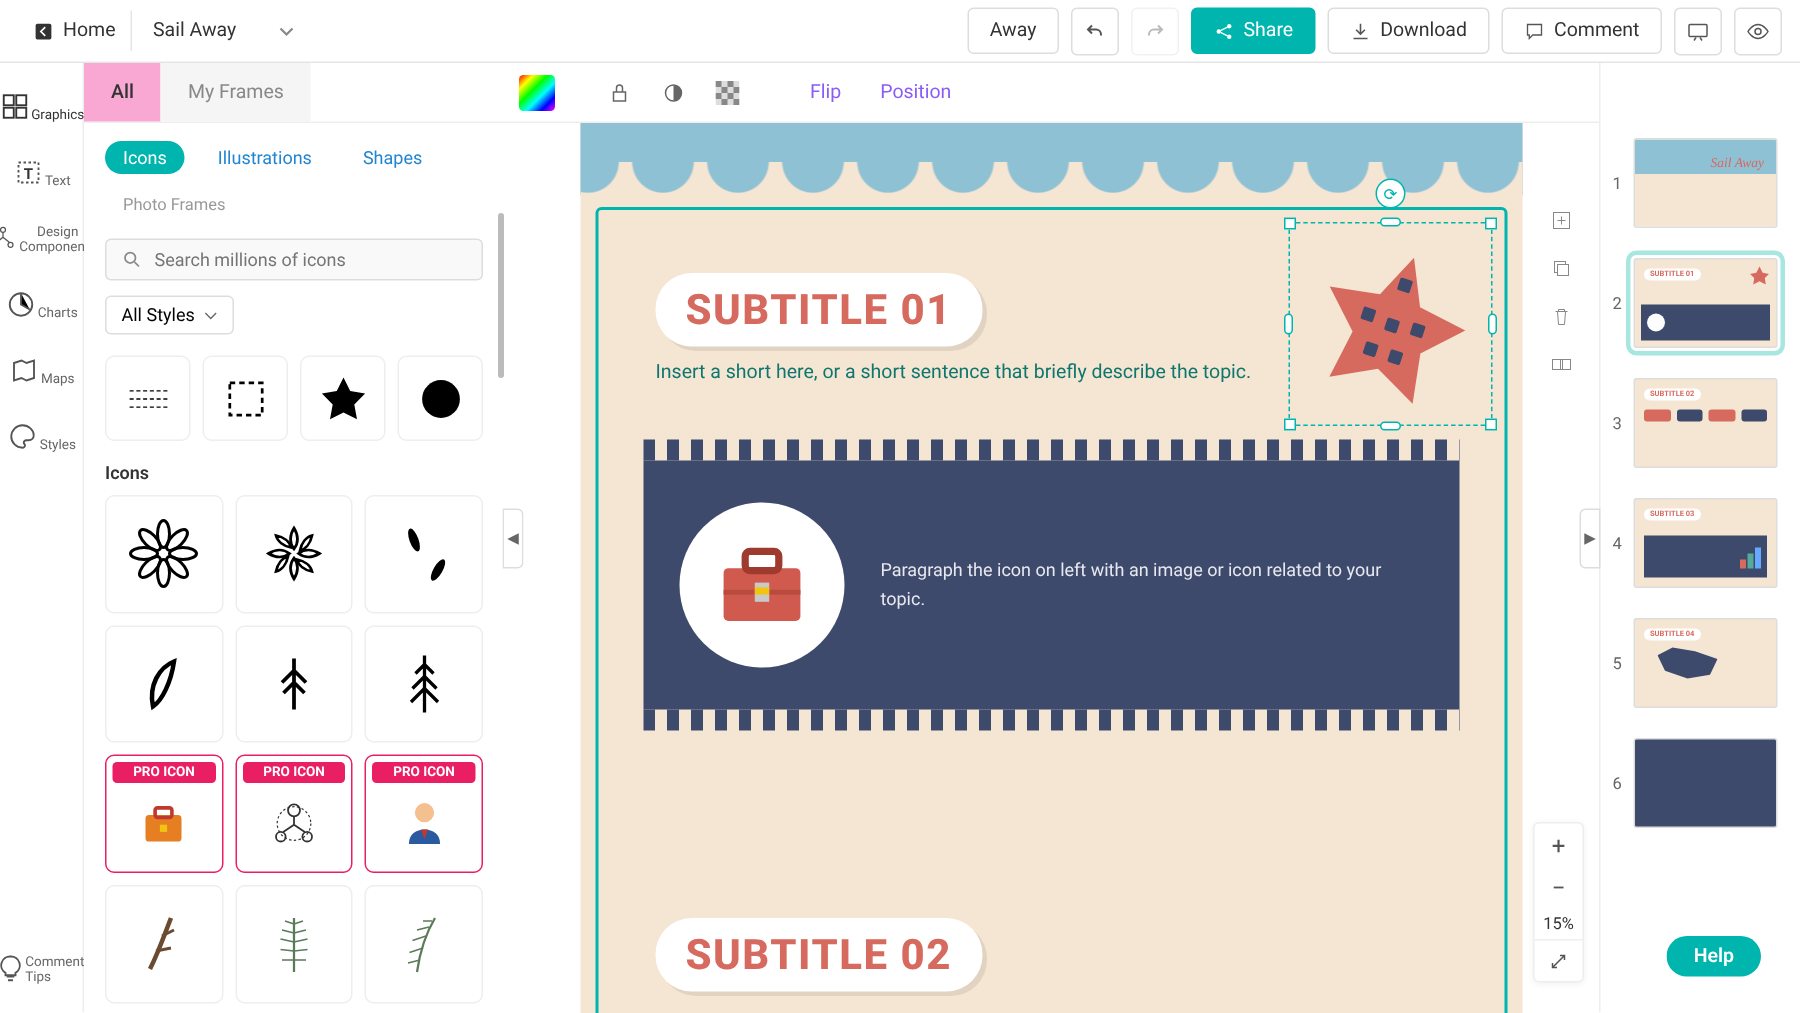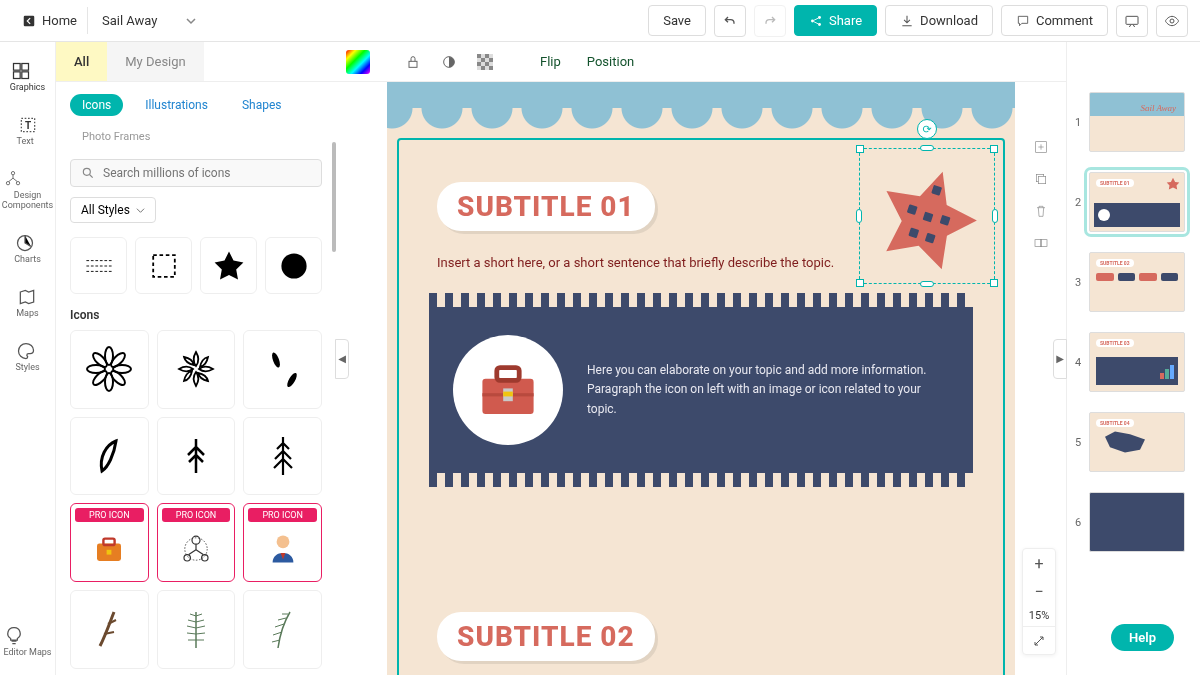--- a/index.html
+++ b/index.html
@@ -14,64 +14,64 @@
 .btn { padding: 7px 14px; border-radius: 4px; font-size: 13px; border: 1px solid #ddd; background: #fff; cursor: pointer; display: flex; align-items: center; gap: 6px; color: #333; }
 .btn-icon { width: 32px; height: 32px; padding: 0; display: flex; align-items: center; justify-content: center; }
 .btn-teal { background: #00b5ad; color: #fff; border-color: #00b5ad; }
 .btn-pink { background: #e91e63; color: #fff; border-color: #e91e63; }
 
 
 .main { display: flex; height: calc(675px - 42px); }
 
 
 .left-rail { width: 56px; background: #fff; border-right: 1px solid #eee; display: flex; flex-direction: column; align-items: center; padding-top: 18px; gap: 22px; }
-.rail-item { display: flex; flex-direction: column; align-items: flex-start; gap: 0; color: #666; font-size: 9px; cursor: pointer; }
+.rail-item { display: flex; flex-direction: row; align-items: flex-end; gap: 0; color: #666; font-size: 9px; cursor: pointer; }
 .rail-item.active { color: #333; }
 .rail-icon { width: 22px; height: 22px; display: flex; align-items: center; justify-content: center; }
 .editor-tips { margin-top: auto; margin-bottom: 18px; }
 
 
 .side-panel { width: 280px; background: #fff; display: flex; flex-direction: column; }
 .panel-tabs { display: flex; border-bottom: 1px solid #eee; }
 .panel-tab { padding: 12px 18px; font-size: 13px; color: #888; cursor: pointer; background: #f5f5f5; }
-.panel-tab.active { color: #333; background: #fef9c3; font-weight: 500; }
+.panel-tab.active { color: #333; background: #f9a8d4; font-weight: 500; }
 .panel-body { padding: 12px 14px; overflow-y: auto; flex: 1; position: relative; }
 .filter-row { display: flex; gap: 10px; margin-bottom: 12px; flex-wrap: wrap; align-items: center; }
 .filter-pill { padding: 4px 12px; border-radius: 12px; font-size: 12px; cursor: pointer; color: #555; }
 .filter-pill.active { background: #00b5ad; color: #fff; }
 .filter-pill.link { color: #2185d0; }
 .search-box { display: flex; align-items: center; border: 1px solid #ddd; border-radius: 4px; padding: 6px 10px; margin-bottom: 10px; background: #f9f9f9; }
 .search-box input { border: none; outline: none; flex: 1; font-size: 12px; background: transparent; }
 .styles-dd { padding: 5px 10px; border: 1px solid #ddd; border-radius: 4px; font-size: 12px; background: #fff; display: inline-flex; gap: 6px; align-items: center; margin-bottom: 14px; }
 .section-head { display: flex; justify-content: space-between; align-items: center; margin-bottom: 8px; }
 .section-head h4 { font-size: 12px; font-weight: 600; color: #333; }
 .see-more { font-size: 11px; color: #2185d0; cursor: pointer; }
 .icon-grid { display: grid; grid-template-columns: repeat(3, 1fr); gap: 8px; margin-bottom: 14px; }
 .icon-tile { border: 1px solid #eee; border-radius: 6px; aspect-ratio: 1; display: flex; align-items: center; justify-content: center; position: relative; cursor: pointer; }
 .icon-tile.pro { border-color: #e91e63; }
-.pro-badge { position: absolute; top: 4px; left: 4px; right: 4px; background: #e91e63; color: #fff; font-size: 9px; font-weight: 400; padding: 2px 0; text-align: center; border-radius: 3px; }
+.pro-badge { position: absolute; top: 4px; left: 4px; right: 4px; background: #e91e63; color: #fff; font-size: 9px; font-weight: 700; padding: 2px 0; text-align: center; border-radius: 3px; }
 .scroll-indicator { position: absolute; right: 0; top: 60px; width: 4px; height: 110px; background: #bbb; border-radius: 2px; }
 
 
 .canvas-area { flex: 1; position: relative; display: flex; background: #fff; }
 .canvas-toolbar { position: absolute; top: 0; left: 0; right: 0; height: 40px; border-bottom: 1px solid #eee; display: flex; align-items: center; padding: 0 10px; gap: 10px; background: #fff; z-index: 5; }
 .color-sq { width: 24px; height: 24px; background: linear-gradient(135deg, red, yellow, lime, cyan, blue, magenta); border-radius: 3px; cursor: pointer; }
 .tb-icon { width: 26px; height: 26px; display: flex; align-items: center; justify-content: center; color: #666; cursor: pointer; }
-.tb-text { font-size: 13px; color: #14532d; cursor: pointer; padding: 4px 8px; }
+.tb-text { font-size: 13px; color: #8b5cf6; cursor: pointer; padding: 4px 8px; }
 
 .canvas-scroll { position: absolute; top: 40px; left: 0; right: 0; bottom: 0; overflow: auto; display: flex; justify-content: center; }
 .canvas-page { width: 628px; min-height: 900px; background: #f5e5d3; position: relative; margin: 0; }
 .wave-top { height: 48px; background: #8fc1d4; position: relative; overflow: hidden; }
 .wave-top::after { content: ''; position: absolute; left: -20px; right: -20px; bottom: -22px; height: 44px; background: radial-gradient(circle at 25px 0, transparent 20px, #f5e5d3 21px) repeat-x; background-size: 50px 44px; }
 .page-border { position: absolute; top: 56px; left: 10px; right: 10px; bottom: 10px; border: 2px solid #00b5ad; border-radius: 4px; }
 
 .subtitle-block { position: absolute; top: 100px; left: 50px; right: 50px; }
 .subtitle-pill { background: #fff; display: inline-block; padding: 8px 20px; border-radius: 24px; box-shadow: 3px 3px 0 rgba(0,0,0,0.08); }
 .subtitle-pill span { font-size: 28px; font-weight: 800; color: #d66a5e; letter-spacing: 1px; }
-.subtitle-desc { margin-top: 24px; font-size: 13px; color: #7f1d1d; }
+.subtitle-desc { margin-top: 10px; font-size: 13px; color: #0f766e; }
 
 .ticket-box { position: absolute; top: 225px; left: 42px; right: 42px; background: #3d4a6b; padding: 28px 24px; display: flex; gap: 24px; align-items: center; }
 .ticket-box::before, .ticket-box::after { content: ''; position: absolute; left: 0; right: 0; height: 14px; background: repeating-linear-gradient(90deg, #3d4a6b 0 8px, transparent 8px 16px); }
 .ticket-box::before { top: -14px; }
 .ticket-box::after { bottom: -14px; }
 .ticket-icon-circle { width: 110px; height: 110px; background: #fff; border-radius: 50%; flex-shrink: 0; display: flex; align-items: center; justify-content: center; }
 .ticket-text { color: #e8e8f0; font-size: 12px; line-height: 1.6; }
 
 .subtitle2 { position: absolute; top: 530px; left: 50px; }
 .subtitle2 .subtitle-pill span { font-size: 28px; }
@@ -133,21 +133,21 @@
     </div>
     <div class="project-name">
       <span>Sail Away</span>
       <svg width="10" height="10" viewBox="0 0 10 10">
           <path d="M1 3l4 4 4-4" stroke="#888" stroke-width="1.5" fill="none"></path>
         </svg>
     </div>
   </div>
   <div class="topbar-right">
     <button class="btn">
-        <span>Save</span>
+        <span>Away</span>
       </button>
     <button class="btn btn-icon">
         <svg width="16" height="16" viewBox="0 0 24 24">
           <path d="M9 14l-4-4 4-4M5 10h8a5 5 0 015 5v1" stroke="#555" stroke-width="2" fill="none"></path>
         </svg>
       </button>
     <button class="btn btn-icon" style="opacity:.4">
         <svg width="16" height="16" viewBox="0 0 24 24">
           <path d="M15 14l4-4-4-4M19 10h-8a5 5 0 00-5 5v1" stroke="#555" stroke-width="2" fill="none"></path>
         </svg>
@@ -247,28 +247,28 @@
           </svg>
         </div>
       <span>Styles</span>
     </div>
     <div class="rail-item editor-tips">
       <div class="rail-icon">
           <svg width="20" height="20" viewBox="0 0 24 24">
             <path d="M9 18h6m-5 3h4M12 2a7 7 0 00-4 13v2h8v-2a7 7 0 00-4-13z" stroke="#555" fill="none" stroke-width="1.5"></path>
           </svg>
         </div>
-      <span>Editor Maps</span>
+      <span>Comment Tips</span>
     </div>
   </div>
 
   <div class="side-panel">
     <div class="panel-tabs">
       <div class="panel-tab active">All</div>
-      <div class="panel-tab">My Design</div>
+      <div class="panel-tab">My Frames</div>
     </div>
     <div class="panel-body">
       <div class="scroll-indicator"></div>
       <div class="filter-row">
         <span class="filter-pill active">Icons</span>
         <span class="filter-pill link">Illustrations</span>
         <span class="filter-pill link">Shapes</span>
         <span class="filter-pill" style="color:#999;font-size:11px">Photo Frames</span>
       </div>
       <div class="search-box">
@@ -458,21 +458,20 @@
           <div class="ticket-icon-circle">
             <svg width="80" height="80" viewBox="0 0 100 100">
                 <rect x="18" y="36" width="64" height="44" rx="4" fill="#d05a4e"></rect>
                 <rect x="18" y="54" width="64" height="4" fill="#b84a3e"></rect>
                 <rect x="36" y="22" width="28" height="16" rx="4" fill="none" stroke="#9e3a2e" stroke-width="6"></rect>
                 <rect x="44" y="48" width="12" height="16" fill="#c9c9c9"></rect>
                 <rect x="44" y="52" width="12" height="6" fill="#f1c40f"></rect>
               </svg>
           </div>
           <div class="ticket-text">
-            <div>Here you can elaborate on your topic and add more information.</div>
             <div>Paragraph the icon on left with an image or icon related to your topic.</div>
           </div>
         </div>
 
         <div class="subtitle2">
           <div class="subtitle-pill"><span>SUBTITLE 02</span></div>
         </div>
 
         <div class="selection">
           <div class="rotate-handle">⟳</div>

